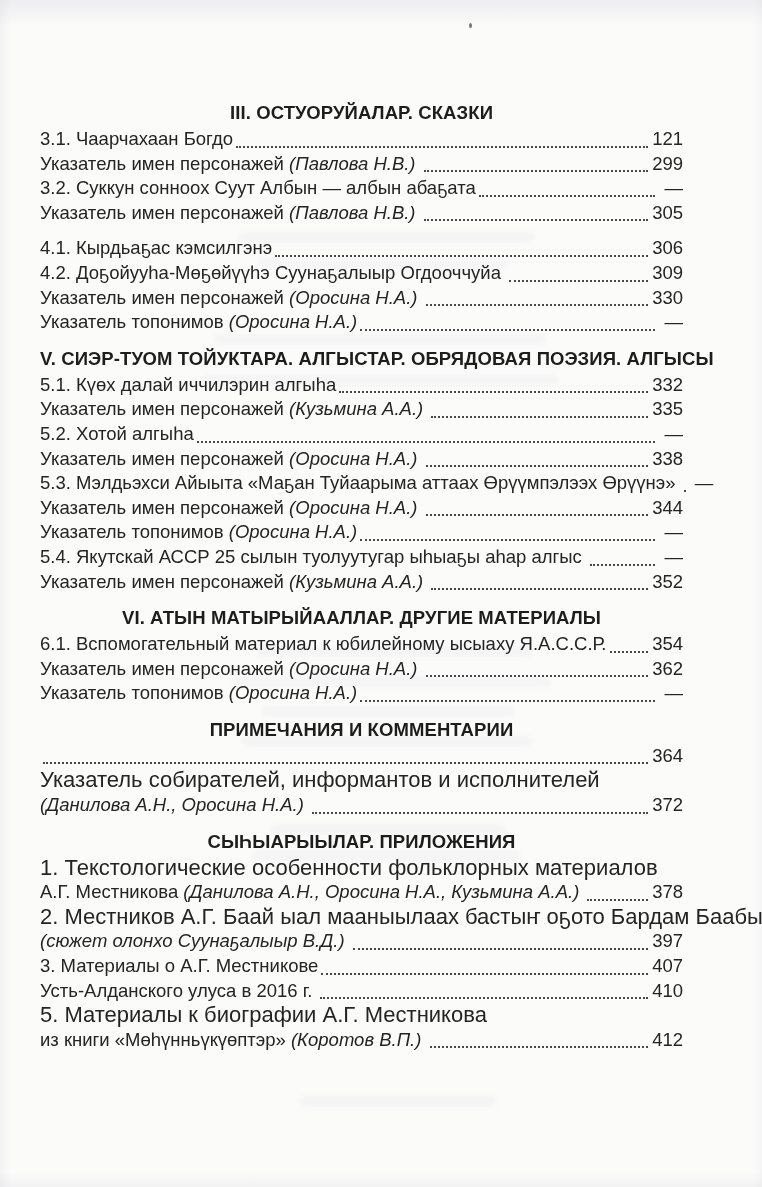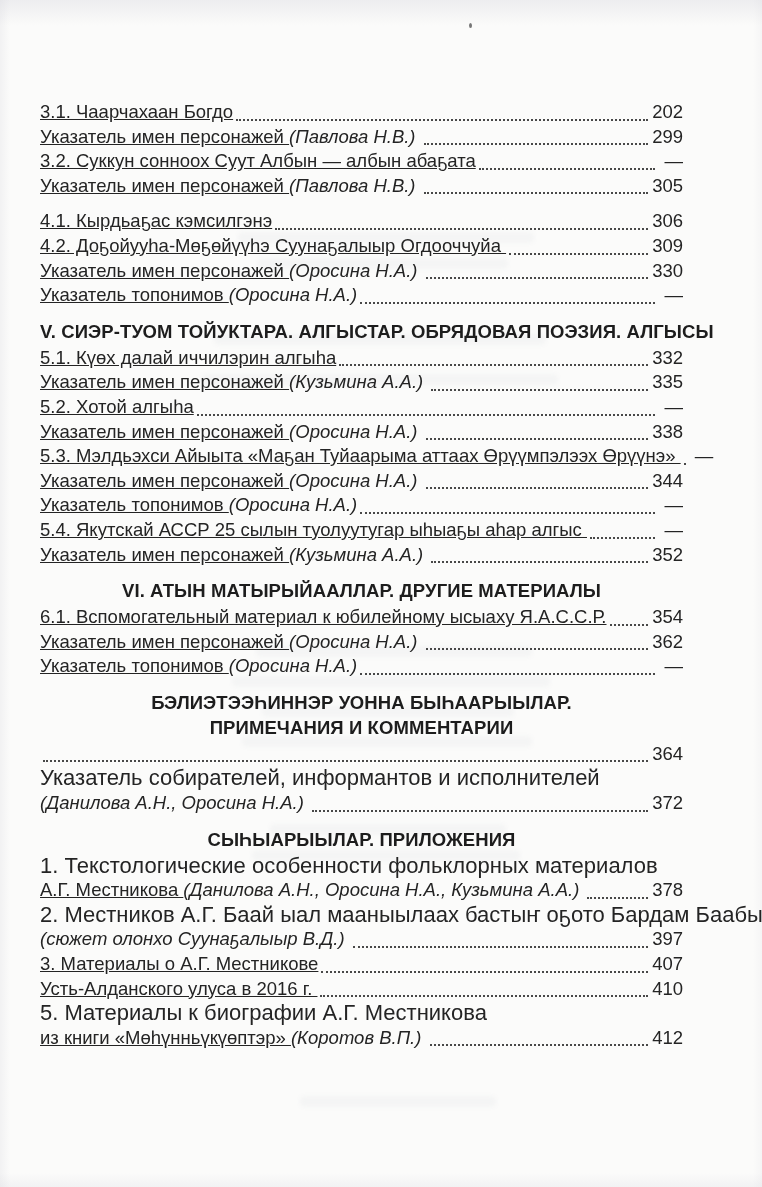--- a/index.html
+++ b/index.html
@@ -69,21 +69,21 @@
     white-space: pre;
     color: #242424;
   }
   .entry {
     display: flex;
     align-items: flex-end;
     font-size: 18.5px;
     line-height: 24.6px;
     color: #242424;
   }
-  .entry .t { white-space: pre; text-decoration: underline; }
+  .entry .t { white-space: pre; }
   .entry .i { white-space: pre; font-style: italic; }
   .entry .dots {
     flex: 1 1 auto;
     min-width: 8px;
     height: 24.6px;
     position: relative;
   }
   .entry .dots::after {
     content: "";
     position: absolute;
@@ -105,26 +105,29 @@
   <div class="ghost"></div>
   <div class="ghost"></div>
   <div class="ghost"></div>
   <div class="ghost"></div>
   <div class="ghost"></div>
   <div class="ghost"></div>
   <div class="ghost"></div>
 
   <main class="toc" id="toc-root">
   <section class="toc-section">
+    <h2 class="heading">
+          <div class="heading-line">III. ОСТУОРУЙАЛАР. СКАЗКИ</div>
+        </h2>
     <div class="entries">
   <div class="entry">
             <span class="t">3.1. Чаарчахаан Богдо</span>
             <span class="i"></span>
             <span class="dots"></span>
-            <span class="pg">202</span>
+            <span class="pg">121</span>
           </div>
 
   <div class="entry">
             <span class="t">Указатель имен персонажей </span>
             <span class="i">(Павлова Н.В.) </span>
             <span class="dots"></span>
             <span class="pg">299</span>
           </div>
 
   <div class="entry">
@@ -268,21 +271,20 @@
             <span class="t">Указатель топонимов </span>
             <span class="i">(Оросина Н.А.)</span>
             <span class="dots"></span>
             <span class="pg"> —</span>
           </div>
 </div>
   </section>
 
   <section class="toc-section">
     <h2 class="heading">
-          <div class="heading-line">БЭЛИЭТЭЭҺИННЭР УОННА БЫҺААРЫЫЛАР.</div>
           <div class="heading-line">ПРИМЕЧАНИЯ И КОММЕНТАРИИ</div>
         </h2>
     <div class="entries">
   <div class="entry">
             <span class="t"></span>
             <span class="i"></span>
             <span class="dots"></span>
             <span class="pg">364</span>
           </div>
 <div class="preline">Указатель собирателей, информантов и исполнителей</div>

